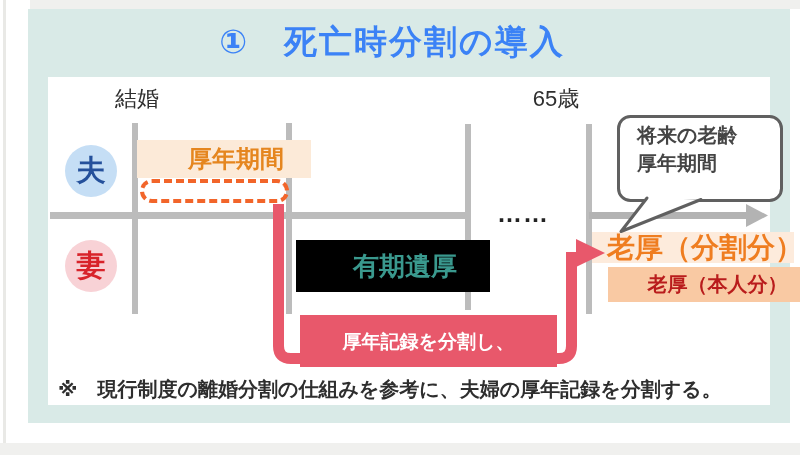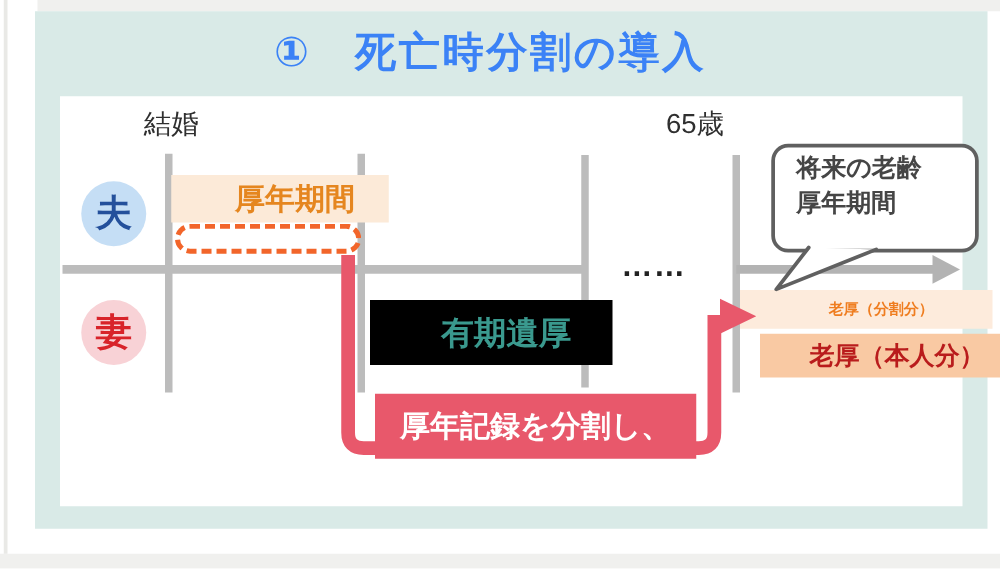--- a/index.html
+++ b/index.html
@@ -28,30 +28,30 @@
 
   .period-box{position:absolute;display:flex;align-items:center;justify-content:center;
               font-weight:700;white-space:nowrap;padding-left:24px;}
   #box-kounen{left:137px;top:140px;width:150px;height:38px;background:#fcead8;
               color:#e5861f;font-size:24px;}
   #box-dotted{position:absolute;left:140px;top:179px;width:141px;height:16px;
               border:4px dashed #f2652a;border-radius:12px;background:transparent;}
   #box-yuki{left:296px;top:240px;width:170px;height:52px;background:#000000;
             color:#3a998e;font-size:26px;}
   #box-rouko-split{left:592px;top:232px;width:178px;height:31px;background:#fdebdc;
-                   color:#ef7d20;font-size:12px;}
+                   color:#ef7d20;font-size:28px;}
   #box-rouko-own{left:608px;top:267px;width:171px;height:35px;background:#f9c9a3;
                  color:#b91c1c;font-size:20px;}
 
   #ellipsis{position:absolute;left:497px;top:199px;font-size:25px;font-weight:700;
             color:#222;letter-spacing:1px;}
 
   #callout-red{position:absolute;left:300px;top:315px;width:257px;height:52px;
                background:#e8586b;color:#ffffff;display:flex;flex-direction:column;
-               align-items:center;justify-content:center;font-size:24px;font-weight:700;
+               align-items:center;justify-content:center;font-size:19px;font-weight:700;
                line-height:25px;white-space:nowrap;z-index:6;}
 
   #bubble-text{position:absolute;left:637px;top:121px;font-size:20px;font-weight:600;
                color:#454545;line-height:28px;z-index:7;white-space:nowrap;}
 
   #note{position:absolute;left:58px;top:376px;width:712px;font-size:20px;
         color:#2e2e2e;font-weight:600;white-space:nowrap;z-index:6;}
 
   svg{position:absolute;left:0;top:0;}
   #svg-base{z-index:1;}
@@ -120,14 +120,15 @@
 
   <div id="bubble-text">
     <div>将来の老齢</div>
     <div>厚年期間</div>
   </div>
 
   <div id="callout-red">
     <div>厚年記録を分割し、</div>
   </div>
 
+  <div id="note">※　現行制度の離婚分割の仕組みを参考に、夫婦の厚年記録を分割する。</div>
 
 </div>
 
 </body></html>

